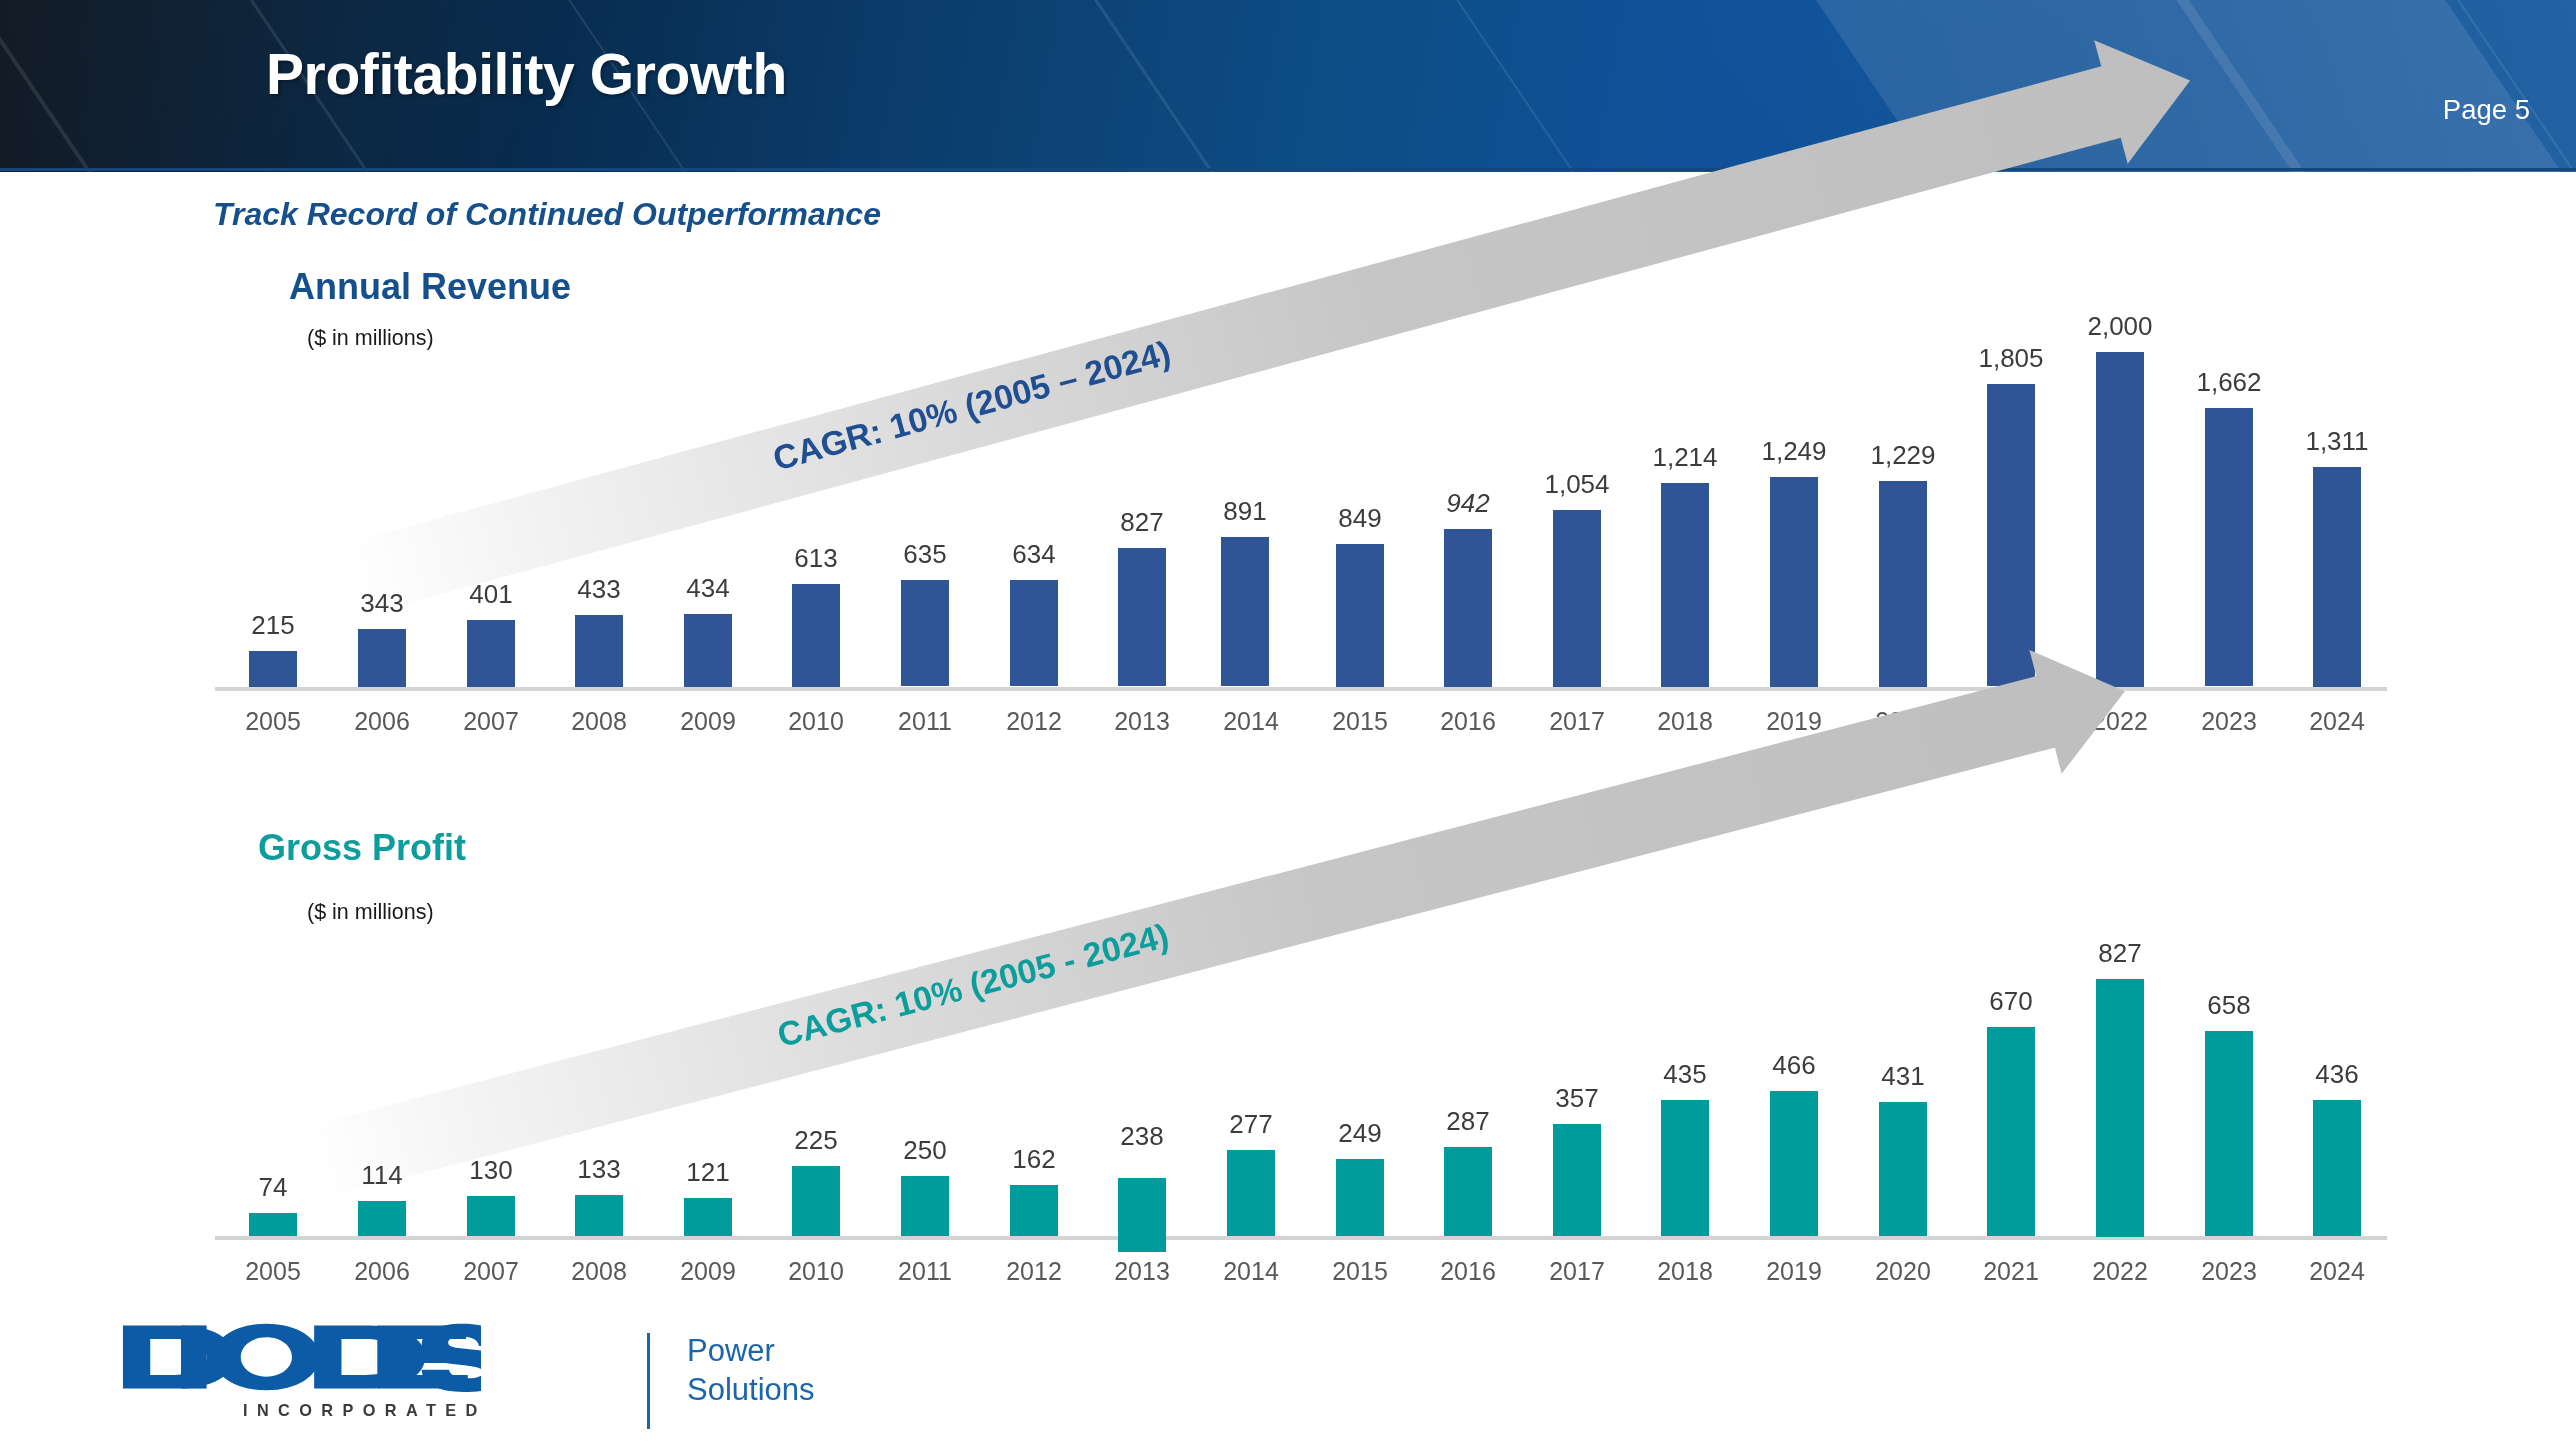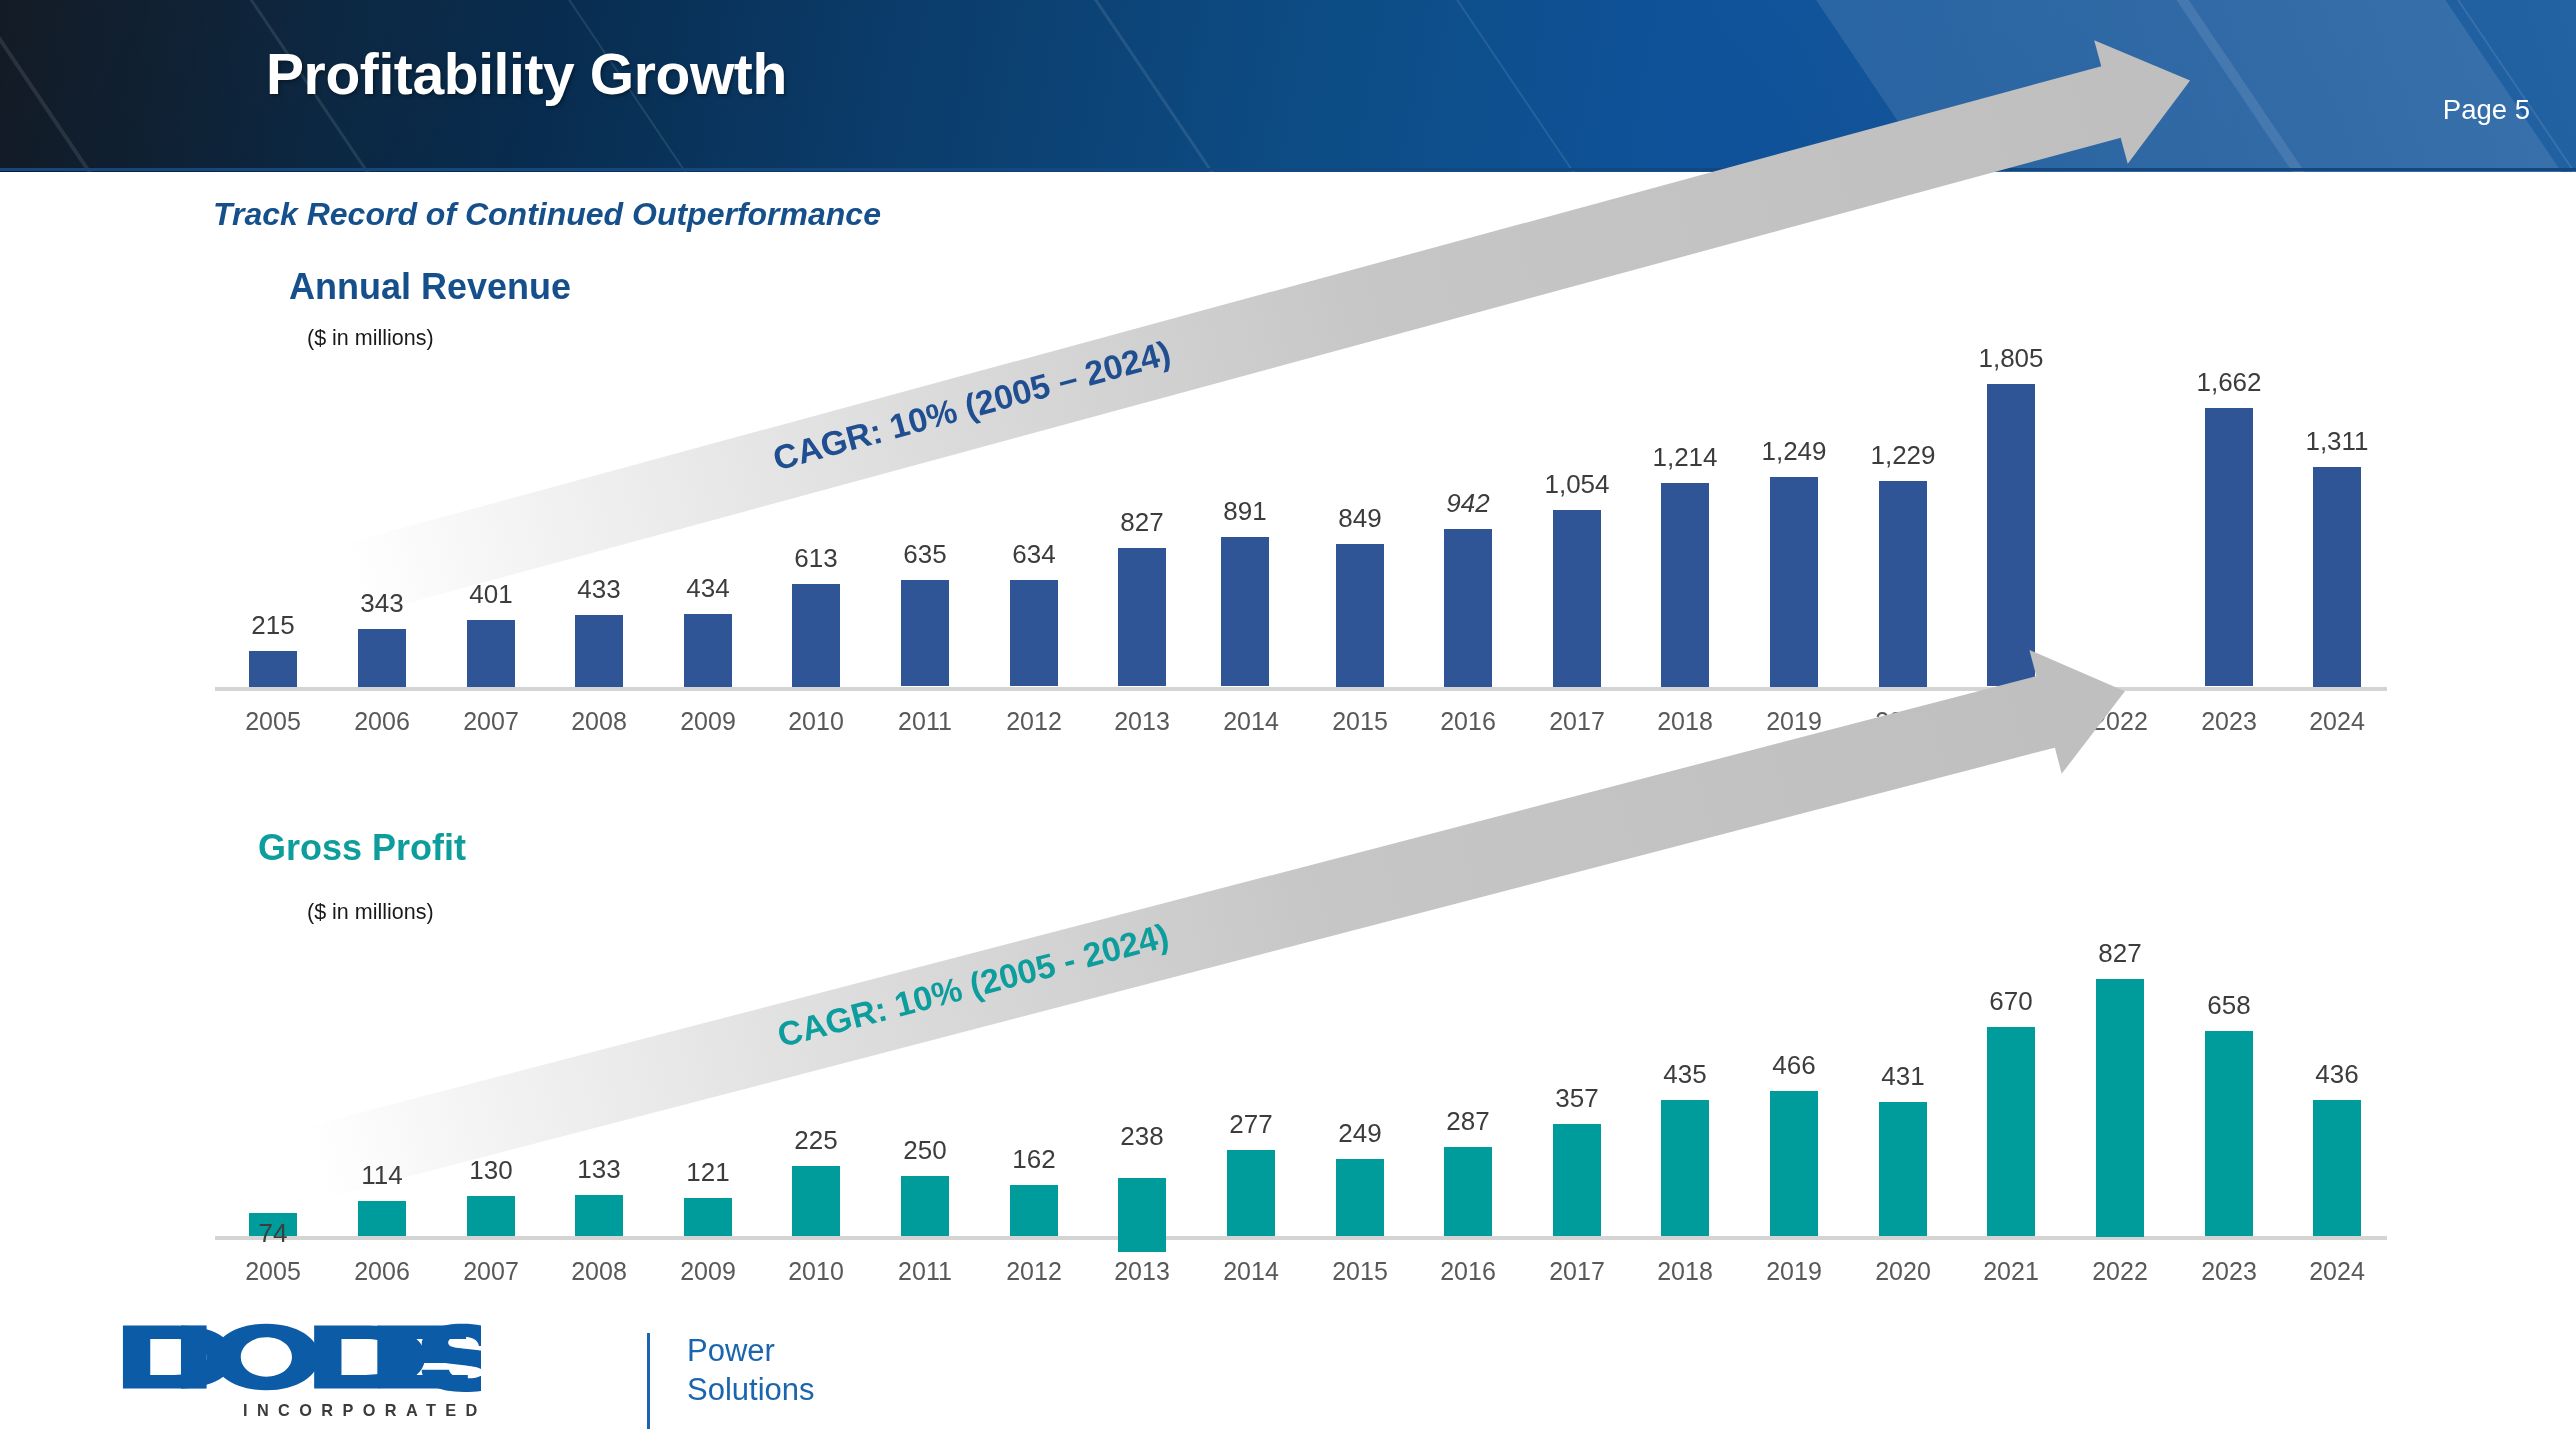--- a/index.html
+++ b/index.html
@@ -208,20 +208,24 @@
       <div class="bar-wrap" style="left: 1664px; width: 48px; bottom: 0px; top: 155px; height: 206px;">
         <div class="bar" style="height: 206px; width: 48px; background: rgb(47, 85, 151);"></div>
         <div class="bar-label" style="top: -41px;">1,229</div>
       </div>
       <div class="xlabel" style="left: 1664px; margin-left: -62px; top: 381px;">2020</div>
       <div class="bar-wrap" style="left: 1772px; width: 48px; bottom: 0px; top: 58px; height: 302px;">
         <div class="bar" style="height: 302px; width: 48px; background: rgb(47, 85, 151);"></div>
         <div class="bar-label" style="top: -41px;">1,805</div>
       </div>
       <div class="xlabel" style="left: 1772px; margin-left: -62px; top: 381px;">2021</div>
+      <div class="bar-wrap" style="left: 1881px; width: 48px; bottom: 0px; top: 26px; height: 335px;">
+        <div class="bar" style="height: 335px; width: 48px; background: rgb(47, 85, 151);"></div>
+        <div class="bar-label" style="top: -41px;">2,000</div>
+      </div>
       <div class="xlabel" style="left: 1881px; margin-left: -62px; top: 381px;">2022</div>
       <div class="bar-wrap" style="left: 1990px; width: 48px; bottom: 0px; top: 82px; height: 278px;">
         <div class="bar" style="height: 278px; width: 48px; background: rgb(47, 85, 151);"></div>
         <div class="bar-label" style="top: -41px;">1,662</div>
       </div>
       <div class="xlabel" style="left: 1990px; margin-left: -62px; top: 381px;">2023</div>
       <div class="bar-wrap" style="left: 2098px; width: 48px; bottom: 0px; top: 141px; height: 220px;">
         <div class="bar" style="height: 220px; width: 48px; background: rgb(47, 85, 151);"></div>
         <div class="bar-label" style="top: -41px;">1,311</div>
       </div>
@@ -236,21 +240,21 @@
   <div class="cagr" style="left:305px;top:1127px;transform:rotate(-14.6deg);">
     <div class="band" style="width:1795px;"></div>
     <div class="head" style="left:1789px;"></div>
     <div class="txt" style="left:481px;color:#0d9d9d;">CAGR: 10% (2005 - 2024)</div>
   </div>
 
   <div class="plot" id="plot-1" style="left:215px;top:927px;width:2250px;height:309px;">
       <div class="baseline" style="top: 309px; width: 2172px;"></div>
       <div class="bar-wrap" style="left: 34px; width: 48px; bottom: 0px; top: 286px; height: 23px;">
         <div class="bar" style="height: 23px; width: 48px; background: rgb(0, 155, 155);"></div>
-        <div class="bar-label" style="top: -41px; margin-top: 46px;">74</div>
+        <div class="bar-label" style="top: -41px;">74</div>
       </div>
       <div class="xlabel" style="left: 34px; margin-left: -62px; top: 330px;">2005</div>
       <div class="bar-wrap" style="left: 143px; width: 48px; bottom: 0px; top: 274px; height: 35px;">
         <div class="bar" style="height: 35px; width: 48px; background: rgb(0, 155, 155);"></div>
         <div class="bar-label" style="top: -41px;">114</div>
       </div>
       <div class="xlabel" style="left: 143px; margin-left: -62px; top: 330px;">2006</div>
       <div class="bar-wrap" style="left: 252px; width: 48px; bottom: 0px; top: 269px; height: 40px;">
         <div class="bar" style="height: 40px; width: 48px; background: rgb(0, 155, 155);"></div>
         <div class="bar-label" style="top: -41px;">130</div>

